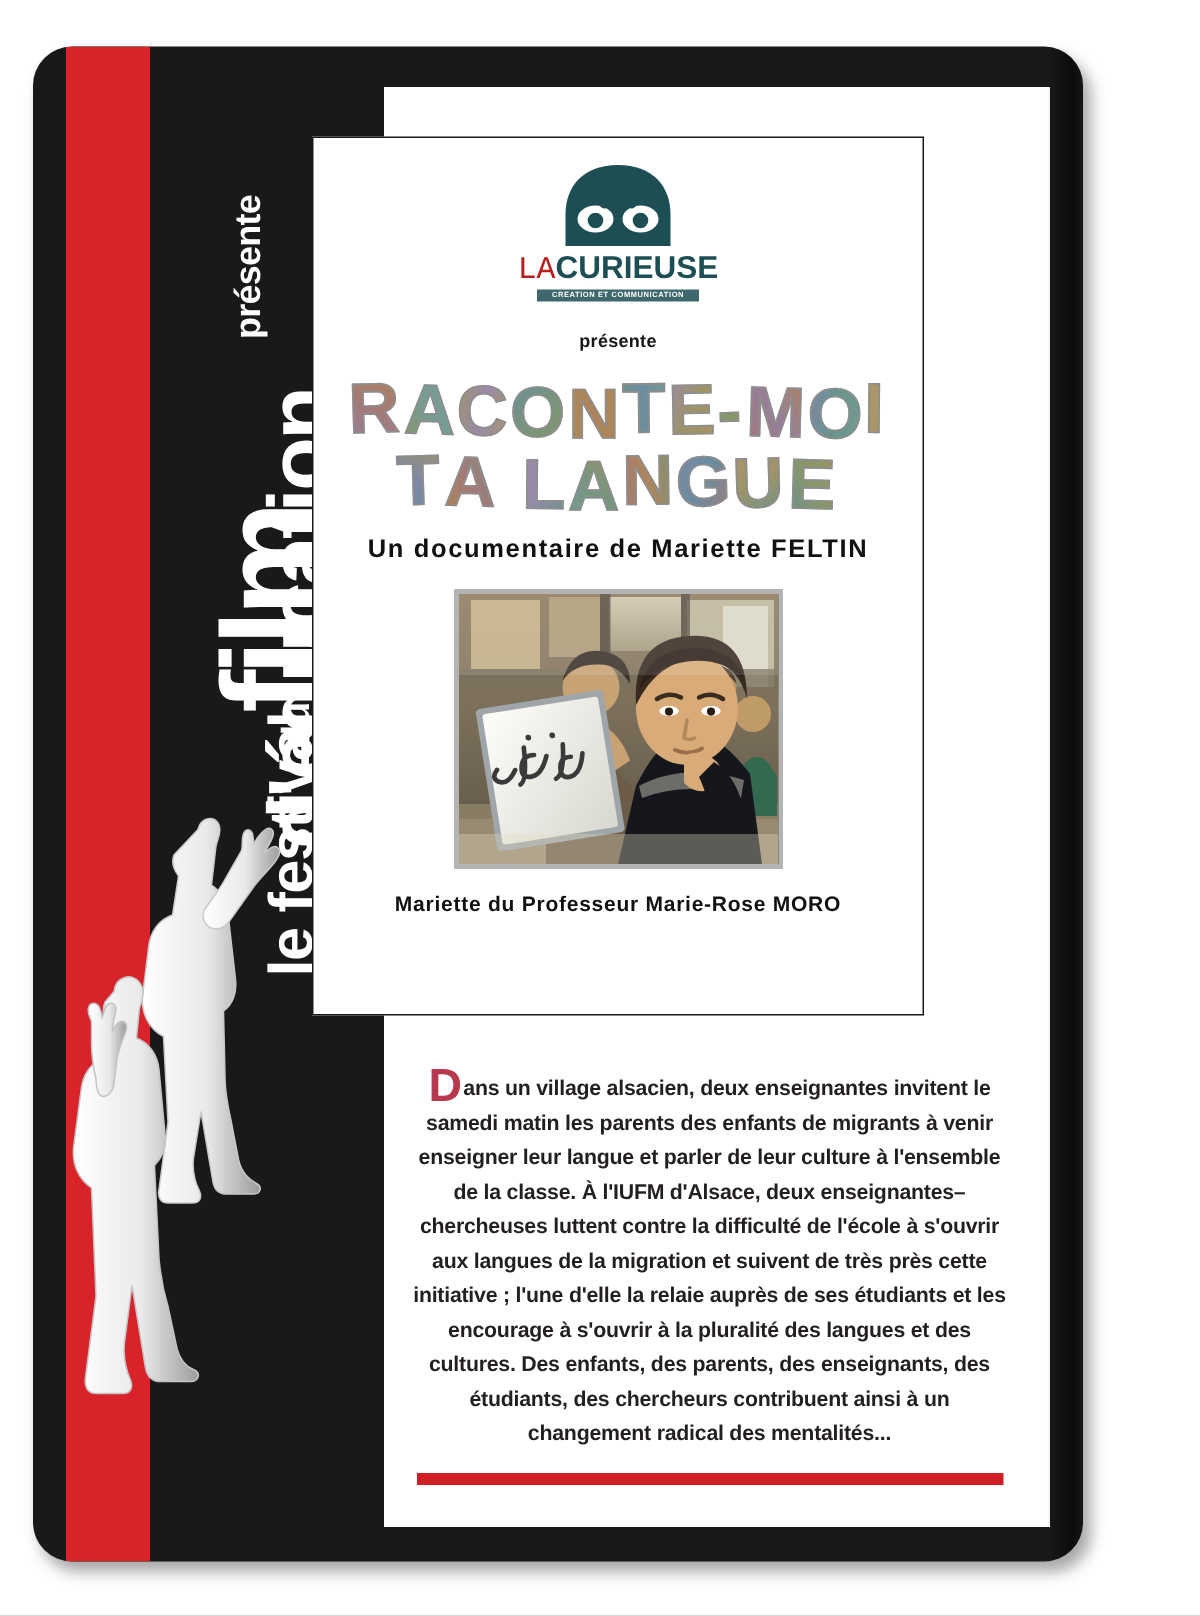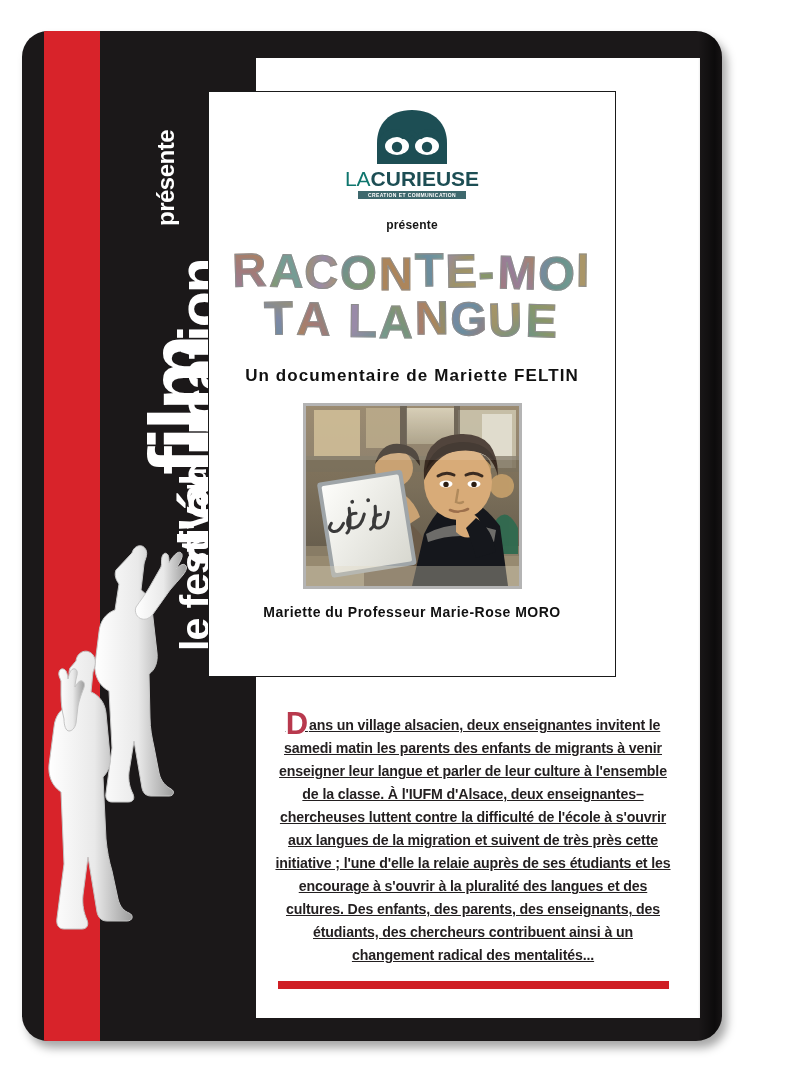--- a/index.html
+++ b/index.html
@@ -194,21 +194,21 @@
   }
   .curieuse-word {
     margin-top: 2px;
     font-family: "Liberation Sans", sans-serif;
     font-size: 21px;
     font-weight: bold;
     color: #1d4e54;
     letter-spacing: 0px;
     line-height: 1;
   }
-  .curieuse-word .la { font-weight: 400; color: #0f766e; }
+  .curieuse-word .la { font-weight: 400; color: #b91c1c; font-family: Liberation Mono, monospace; }
   .curieuse-sub {
     margin: 2px auto 0 auto;
     width: 108px;
     height: 8px;
     background: #1d4e54;
     font-size: 5px;
     color: #ffffff;
     line-height: 8px;
     letter-spacing: 0.4px;
     text-align: center;
@@ -237,21 +237,21 @@
   .title-line-1 { font-size: 47px; }
   .title-line-2 { font-size: 47px; margin-top: 4px; }
   .tl {
     display: inline-block;
     -webkit-text-stroke: 1.1px #8d8d8d;
     text-shadow: 0 0 0.6px rgba(0,0,0,0.25);
     transform-origin: center bottom;
   }
 
   .director {
-    margin-top: 24px;
+    margin-top: 12px;
     text-align: center;
     font-size: 17px;
     font-weight: bold;
     color: #111111;
     letter-spacing: 1.1px;
   }
 
   
   .photo-frame {
     margin: 17px auto 0 auto;
@@ -288,21 +288,20 @@
     padding: 16px 14px 0 14px;
   }
   .synopsis-text {
     font-family: "Liberation Sans", sans-serif;
     font-size: 14.2px;
     line-height: 1.62;
     color: #231f20;
     text-align: center;
     font-weight: bold;
     letter-spacing: -0.15px;
-    text-decoration: underline;
   }
   .dropcap {
     float: none;
     font-size: 31px;
     color: #b8394d;
     font-weight: bold;
     line-height: 0.8;
     vertical-align: -4px;
     padding-right: 1px;
   }

